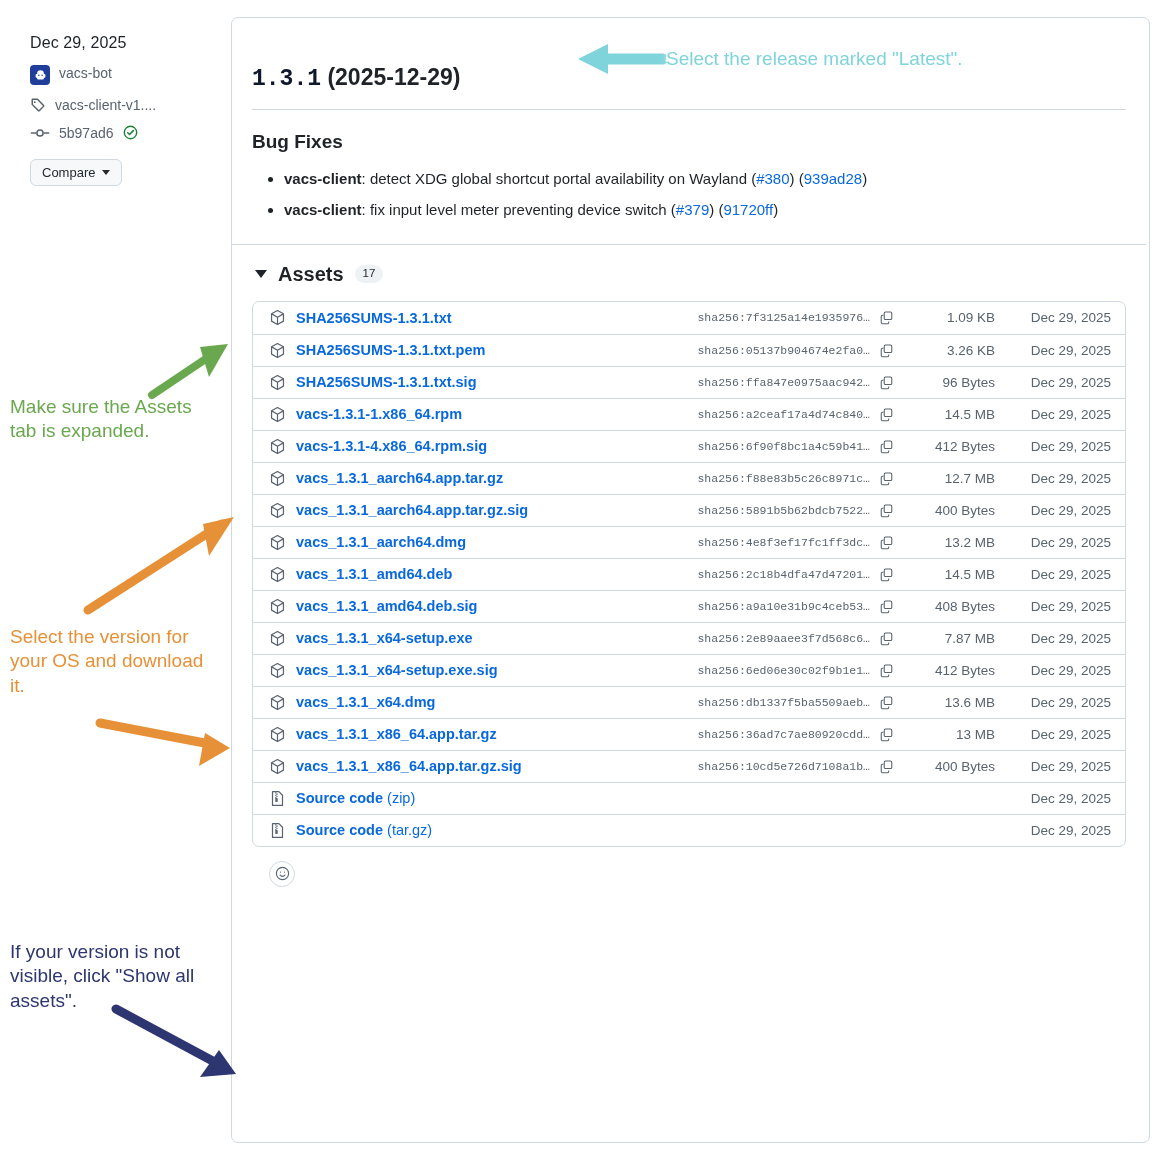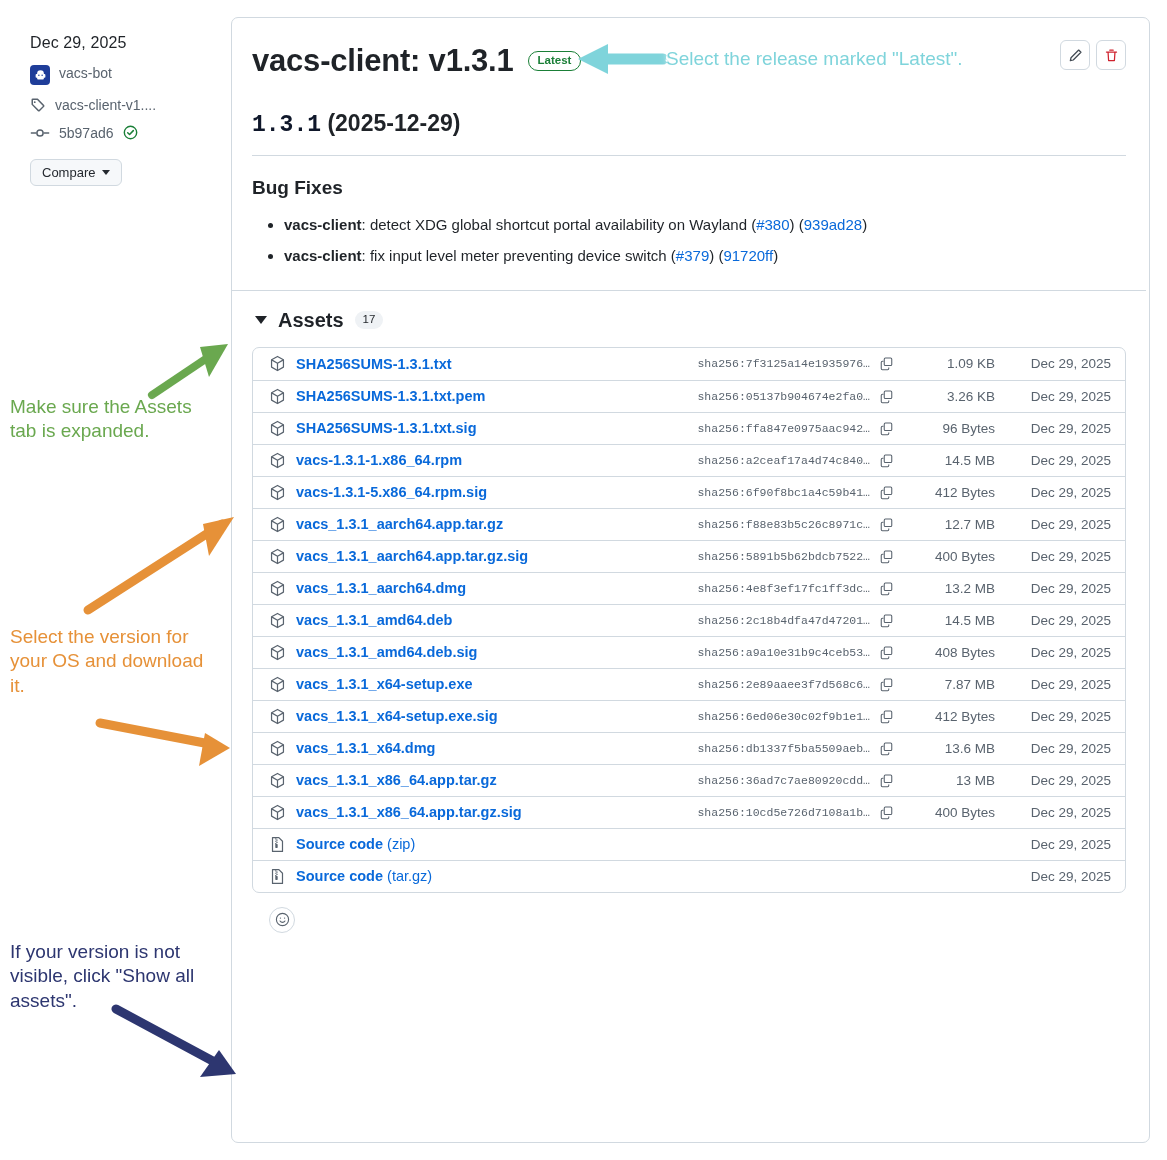--- a/index.html
+++ b/index.html
@@ -302,37 +302,20 @@
 
     <div class="compare-btn">
       <span>Compare</span>
       <span class="caret-down"></span>
     </div>
   </div>
 
   <div class="card">
     <div class="card-inner">
 
-      <div class="title-row">
-        <span class="rel-title">vacs-client: v1.3.1</span>
-        <span class="latest-badge">Latest</span>
-
-        <div class="title-actions">
-          <div class="icon-btn">
-            <svg width="15" height="15" viewBox="0 0 16 16" fill="none" stroke="#424a53" stroke-width="1.35">
-              <path d="M11.4 2.2l2.4 2.4-8.2 8.2-3.1.7.7-3.1 8.2-8.2z" stroke-linejoin="round"></path>
-            </svg>
-          </div>
-          <div class="icon-btn">
-            <svg width="15" height="15" viewBox="0 0 16 16" fill="none" stroke="#cf222e" stroke-width="1.35">
-              <path d="M2.6 4.3h10.8M6.2 2.3h3.6M4.3 4.3l.6 9.1h6.2l.6-9.1" stroke-linecap="round" stroke-linejoin="round"></path>
-            </svg>
-          </div>
-        </div>
-      </div>
 
       <div class="ver-line">
         <a href="#">1.3.1</a>
         <span>(2025-12-29)</span>
       </div>
 
       <div class="bugfix-h">Bug Fixes</div>
 
       <ul class="fixes">
         <li>
@@ -431,21 +414,21 @@
             </div>
             <div class="c-size">14.5 MB</div>
             <div class="c-date">Dec 29, 2025</div>
           </div>
           <div class="arow">
             <div class="c-name">
               <svg width="17" height="17" viewBox="0 0 16 16" fill="none" stroke="#59636e" stroke-width="1.15">
                 <path d="M8 1.4l5.6 3.1v6.9L8 14.6l-5.6-3.2V4.5L8 1.4z" stroke-linejoin="round"></path>
                 <path d="M2.5 4.6L8 7.7l5.5-3.1M8 7.7v6.8" stroke-linejoin="round"></path>
               </svg>
-              <a class="aname" href="#">vacs-1.3.1-5.x86_64.rpm.sig</a>
+              <a class="aname" href="#">vacs-1.3.1-4.x86_64.rpm.sig</a>
             </div>
             <div class="c-hash">
               <span class="hashtxt">sha256:6f90f8bc1a4c59b41…</span>
               <span class="copy-btn">
                 <svg width="15" height="15" viewBox="0 0 16 16" fill="none" stroke="#59636e" stroke-width="1.15">
                   <rect x="5.6" y="2.2" width="8" height="8" rx="1.2"></rect>
                   <path d="M10.4 12.2v1.2a1.2 1.2 0 0 1-1.2 1.2H3.6a1.2 1.2 0 0 1-1.2-1.2V6.8a1.2 1.2 0 0 1 1.2-1.2h1.2" stroke-linejoin="round"></path>
                 </svg>
               </span>
             </div>

